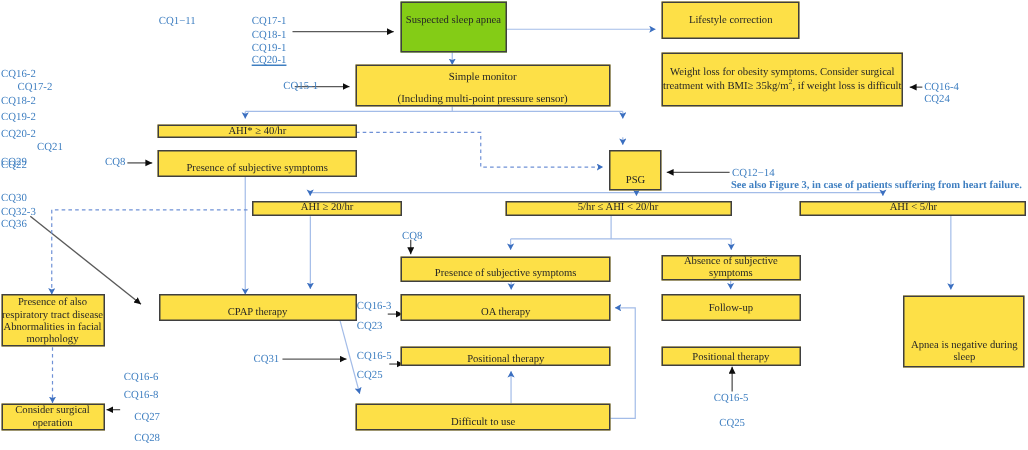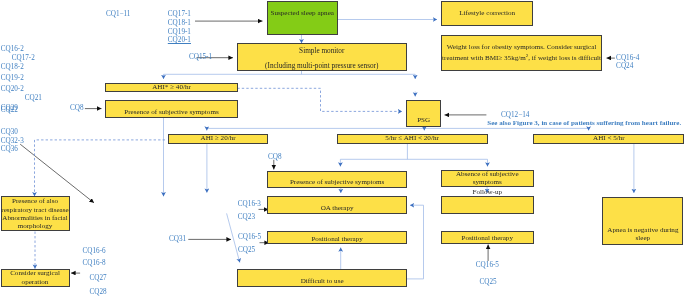--- a/index.html
+++ b/index.html
@@ -152,26 +152,29 @@
     <span>symptoms</span>
   </div>
 
   <div class="node" style="left:0.5px;top:196.2px;width:69px;height:35.1px;flex-direction:column;line-height:8.2px;justify-content:center;white-space:nowrap;">
     <span>Presence of also</span>
     <span>respiratory tract disease</span>
     <span>Abnormalities in facial</span>
     <span>morphology</span>
   </div>
 
+  <div class="node" style="left:105.5px;top:196.3px;width:132.4px;height:17.6px;align-items:flex-end;padding-bottom:0px;line-height:7.8px;">
+    <span>CPAP therapy</span>
+  </div>
 
   <div class="node" style="left:267.3px;top:196.3px;width:139.7px;height:17.7px;align-items:flex-end;padding-bottom:0px;line-height:7.8px;">
     <span>OA therapy</span>
   </div>
 
-  <div class="node" style="left:440.8px;top:196px;width:92.9px;height:17.5px;align-items:flex-end;padding-bottom:16px;line-height:7.8px;">
+  <div class="node" style="left:440.8px;top:196px;width:92.9px;height:17.5px;align-items:flex-end;padding-bottom:3px;line-height:7.8px;">
     <span>Follow-up</span>
   </div>
 
   <div class="node" style="left:602.3px;top:196.5px;width:81.2px;height:48.7px;flex-direction:column;justify-content:flex-end;line-height:7.8px;white-space:nowrap;padding-bottom:1.2px;">
     <span>Apnea is negative during</span>
     <span>sleep</span>
   </div>
 
   <div class="node" style="left:267.3px;top:230.7px;width:139.7px;height:13.8px;align-items:flex-end;padding-bottom:0px;line-height:7.8px;">
     <span>Positional therapy</span>
@@ -209,21 +212,21 @@
   <div class="cq" style="left:0.7px;top:127.7px;">CQ30</div>
   <div class="cq" style="left:0.7px;top:136.9px;">CQ32-3</div>
   <div class="cq" style="left:0.7px;top:144.8px;">CQ36</div>
 
   <div class="cq" style="left:70px;top:104.2px;">CQ8</div>
   <div class="cq" style="left:268px;top:152.8px;">CQ8</div>
 
   <div class="cq" style="left:616.1px;top:53.7px;">CQ16-4</div>
   <div class="cq" style="left:616.1px;top:61.7px;">CQ24</div>
 
-  <div class="cq" style="left:501px;top:110.7px;font-family:Liberation Serif, serif;">CQ12−14</div>
+  <div class="cq" style="left:488px;top:110.7px;font-family:Liberation Serif, serif;">CQ12−14</div>
   <div class="cq" style="left:487.3px;top:118.9px;font-size:7.05px;font-weight:bold;">See also Figure 3, in case of patients suffering from heart failure.</div>
 
   <div class="cq" style="left:237.8px;top:200.4px;">CQ16-3</div>
   <div class="cq" style="left:237.8px;top:213.2px;">CQ23</div>
 
   <div class="cq" style="left:169px;top:235px;">CQ31</div>
   <div class="cq" style="left:237.9px;top:233.2px;">CQ16-5</div>
   <div class="cq" style="left:237.9px;top:245.7px;">CQ25</div>
 
   <div class="cq" style="left:475.8px;top:261.1px;">CQ16-5</div>

